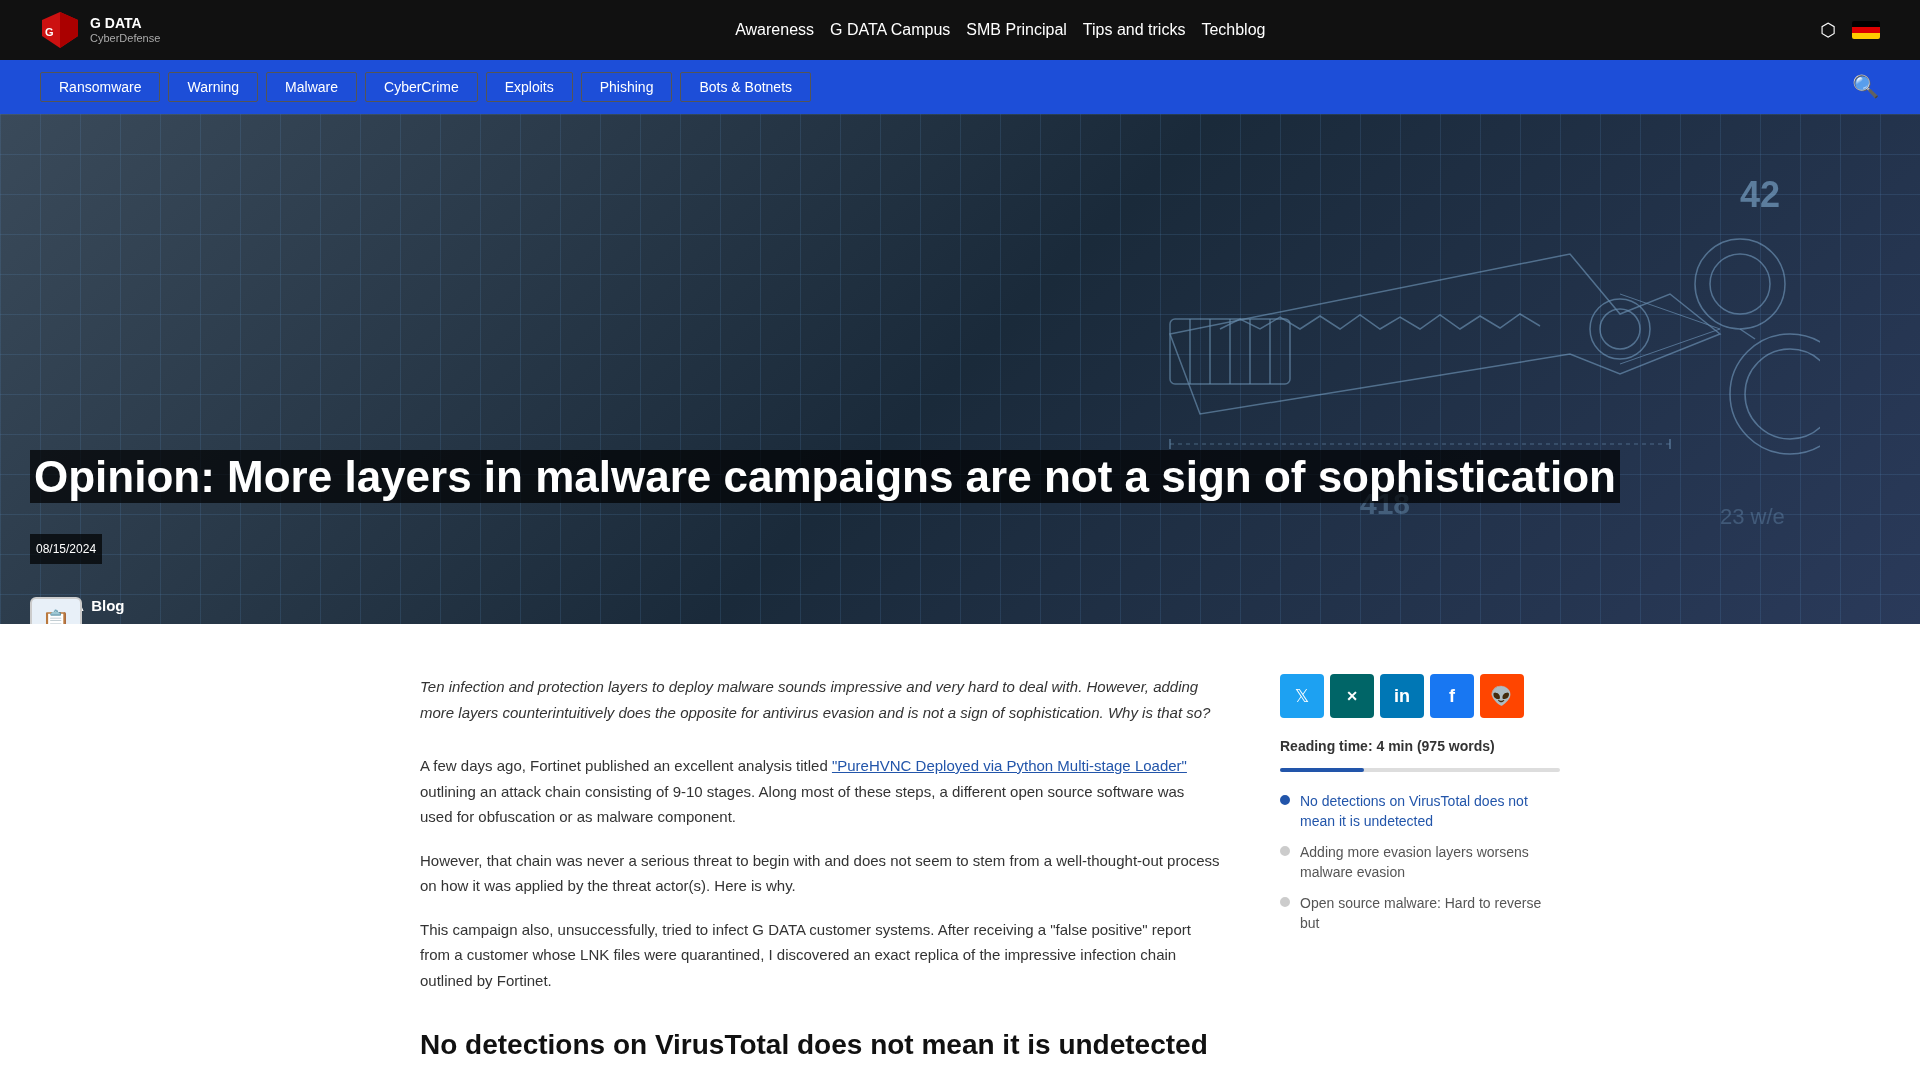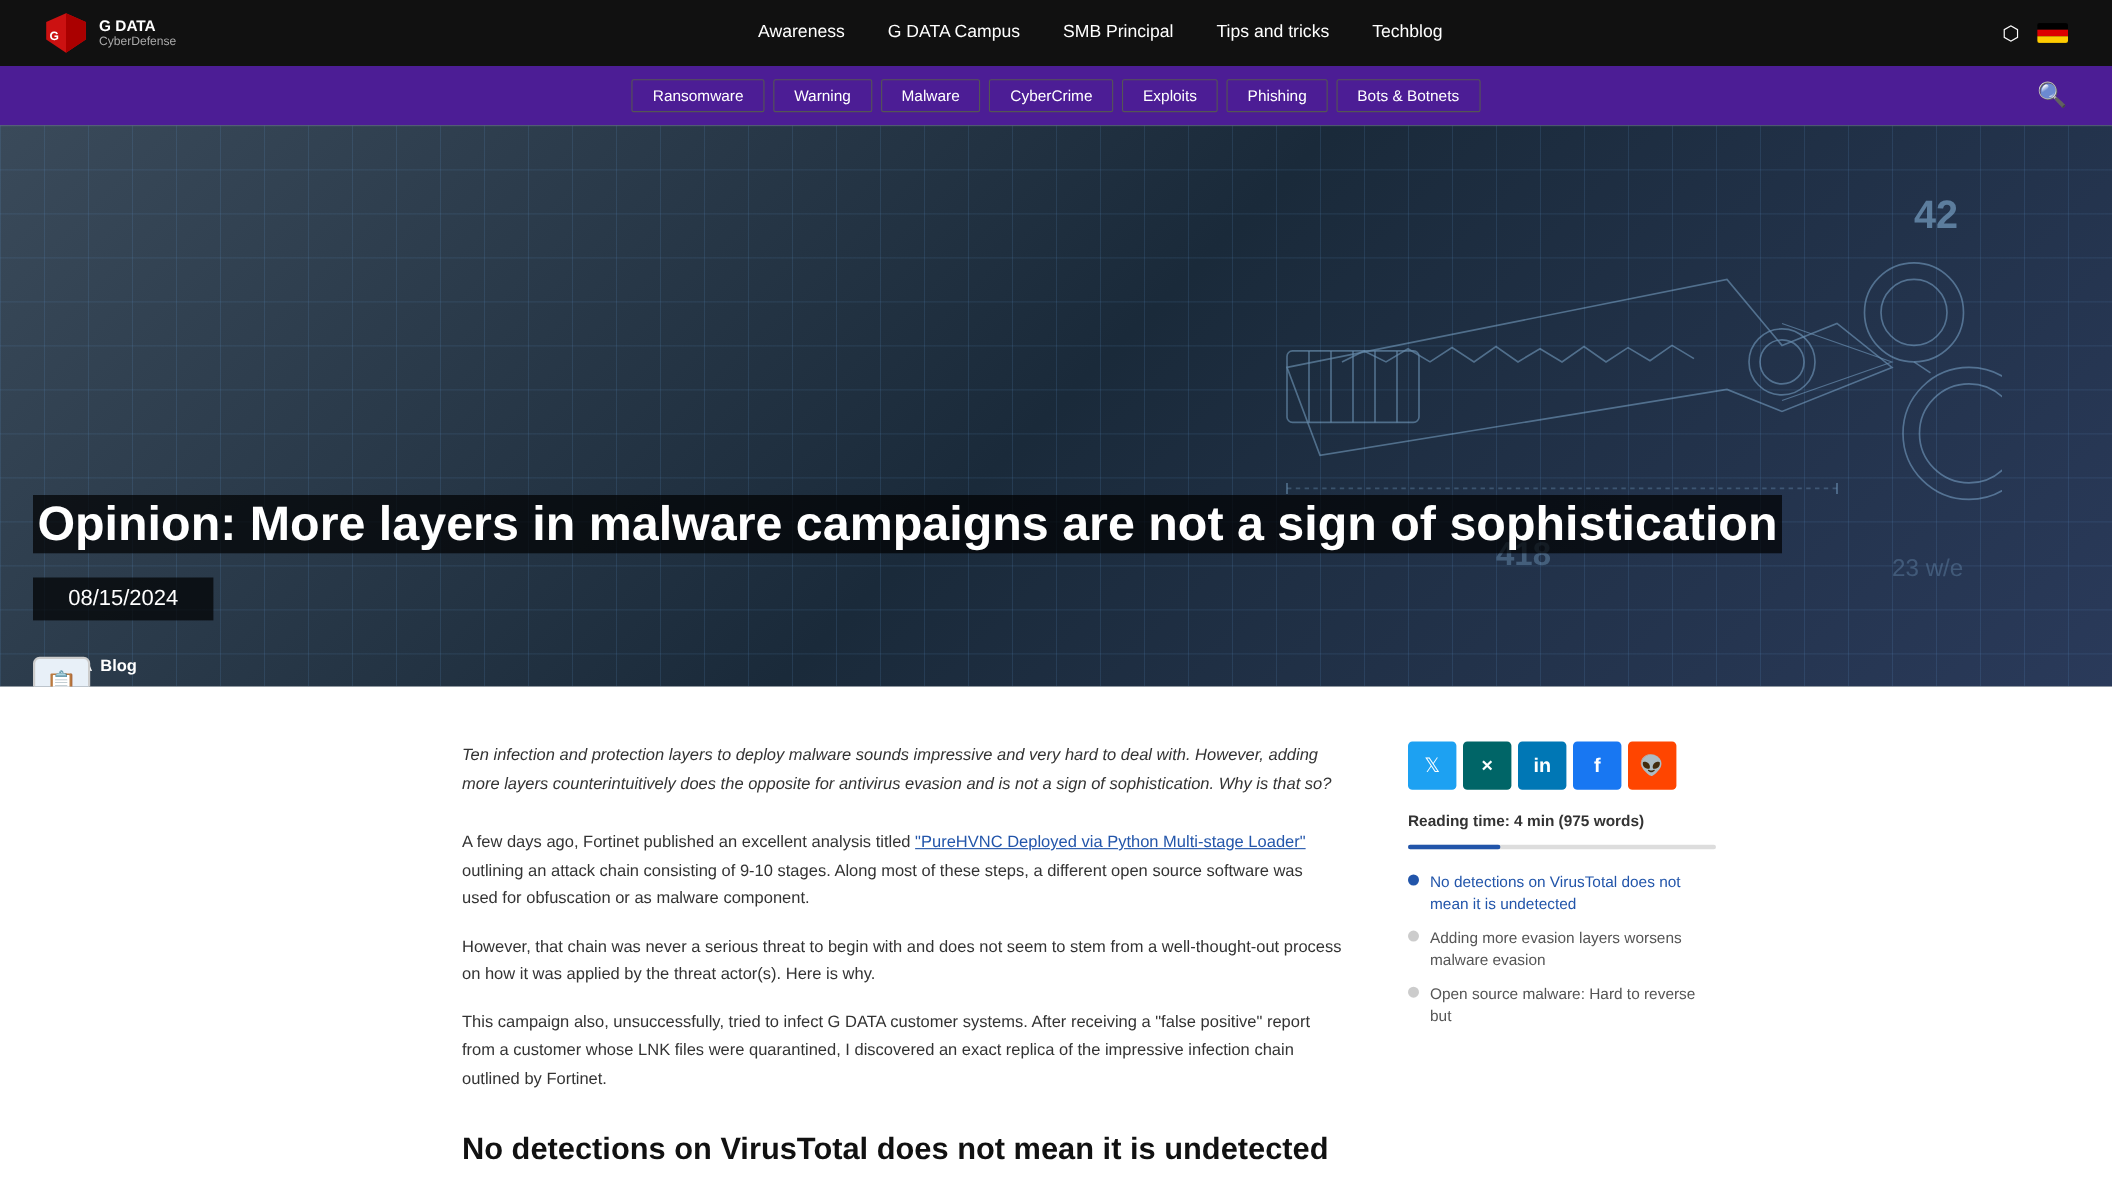--- a/index.html
+++ b/index.html
@@ -30,21 +30,21 @@
       line-height: 1.2;
     }
     .logo-text span {
       display: block;
       font-size: 11px;
       font-weight: normal;
       color: #aaa;
     }
     .main-nav {
       display: flex;
-      gap: 39px;
+      gap: 16px;
       align-items: center;
       margin-left: 20px;
     }
     .main-nav a {
       color: #fff;
       text-decoration: none;
       font-size: 16px;
     }
     .header-right {
       display: flex;
@@ -52,24 +52,23 @@
       gap: 16px;
     }
     .rss-icon, .flag-icon {
       color: #fff;
       font-size: 18px;
       cursor: pointer;
     }
 
     
     .tag-bar {
-      background: #4c1d95;
-      display: flex;
-      align-items: center;
-      justify-content: center;
+      background: #1d4ed8;
+      display: flex;
+      align-items: center;
       gap: 8px;
       padding: 12px 40px;
       position: relative;
     }
     .tag-btn {
       border: 1px solid #555;
       background: transparent;
       color: #fff;
       padding: 6px 18px;
       font-size: 14px;
@@ -140,22 +139,22 @@
       background: rgba(0,0,0,0.7);
       display: inline;
       padding: 2px 4px;
     }
     .hero-date {
       position: absolute;
       bottom: 60px;
       left: 30px;
       background: rgba(0,0,0,0.7);
       color: #fff;
-      padding: 8px 32px;
-      font-size: 20px;
+      padding: 8px 6px;
+      font-size: 12px;
     }
     .hero-breadcrumb {
       position: absolute;
       bottom: 10px;
       left: 30px;
       color: #fff;
       font-size: 15px;
     }
     .hero-breadcrumb strong { font-weight: bold; }
     .blog-icon-box {

